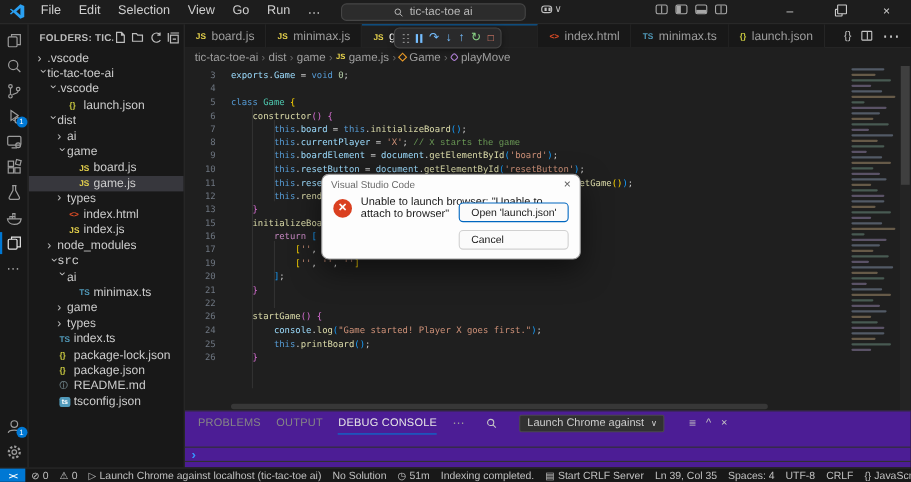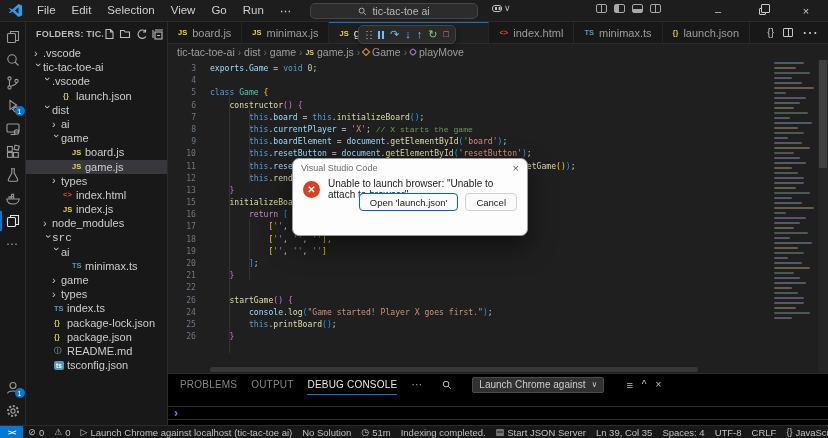--- a/index.html
+++ b/index.html
@@ -89,26 +89,26 @@
   .pausebars{display:inline-flex;gap:2px;}
   .pausebars i{width:2px;height:8px;background:#75beff;display:block;}
 
   
   .dialog{position:absolute;left:292px;top:158px;width:236px;height:78px;background:#fdfdfd;border:1px solid #9b9b9b;border-radius:7px;z-index:50;box-shadow:0 10px 26px rgba(0,0,0,.5);font-family:"Liberation Sans",sans-serif;}
   .dlg-title{height:17px;display:flex;align-items:center;padding:0 8px;font-size:9px;color:#6b6b6b;}
   .dlg-close{margin-left:auto;color:#5f5f5f;font-size:11px;}
   .dlg-body{display:flex;align-items:center;gap:8px;padding:2px 10px 0 10px;}
   .err-circle{width:17px;height:17px;border-radius:50%;background:#da4020;color:#fff;display:flex;align-items:center;justify-content:center;font-size:10px;font-weight:bold;flex:none;}
   .dlg-msg{font-size:10px;color:#1a1a1a;}
-  .dlg-buttons{position:absolute;right:10px;bottom:24px;display:flex;gap:7px;}
+  .dlg-buttons{position:absolute;right:10px;bottom:8px;display:flex;gap:7px;flex-direction:column;}
   .dlg-btn{height:18px;padding:0 10px;font-size:9.5px;color:#1a1a1a;background:#fbfbfb;border:1px solid #d1d1d1;border-radius:4px;display:flex;align-items:center;}
   .dlg-btn.primary{border:1.5px solid #0067c0;}
 
   
-  .panel{position:absolute;left:0;right:0;bottom:0;height:52px;background:#000000;border-top:1px solid #2b2b2b;}
+  .panel{position:absolute;left:0;right:0;bottom:0;height:52px;background:#4c1d95;border-top:1px solid #2b2b2b;}
   .panel-header{height:21px;display:flex;align-items:center;padding:0 8px 0 12px;gap:14px;}
   .panel-tab{font-size:10px;color:#868686;letter-spacing:.2px;height:21px;display:flex;align-items:center;}
   .panel-tab.active{color:#e7e7e7;border-bottom:1px solid #0078d4;}
   .panel-more{color:#9b9b9b;font-size:11px;}
   .panel-filter{margin-left:auto;width:300px;height:15px;background:#313131;border-radius:2px;display:flex;align-items:center;padding:0 6px;}
   .panel-filter input{background:transparent;border:none;outline:none;color:#cccccc;font-size:9.5px;width:100%;font-family:"Liberation Sans",sans-serif;}
   .panel-filter input::placeholder{color:#8f8f8f;}
   .panel-dd{height:16px;background:#313131;border:1px solid #4a4a4a;border-radius:2px;display:flex;align-items:center;gap:6px;padding:0 6px;font-size:10px;color:#cccccc;margin-left:6px;}
   .panel-icons{display:flex;gap:9px;align-items:center;margin-left:8px;color:#c5c5c5;font-size:10px;}
   .prompt-row{position:absolute;left:0;right:0;bottom:5px;height:14px;border-top:1px solid #303030;border-bottom:1px solid #303030;display:flex;align-items:center;padding-left:6px;}
@@ -438,21 +438,20 @@
         <div class="cl"><span class="ln">7</span><span class="tk-d">        </span><span class="tk-k">this</span><span class="tk-d">.</span><span class="tk-v">board</span><span class="tk-d"> = </span><span class="tk-k">this</span><span class="tk-d">.</span><span class="tk-f">initializeBoard</span><span class="tk-b3">()</span><span class="tk-d">;</span></div>
         <div class="cl"><span class="ln">8</span><span class="tk-d">        </span><span class="tk-k">this</span><span class="tk-d">.</span><span class="tk-v">currentPlayer</span><span class="tk-d"> = </span><span class="tk-s">'X'</span><span class="tk-d">; </span><span class="tk-c">// X starts the game</span></div>
         <div class="cl"><span class="ln">9</span><span class="tk-d">        </span><span class="tk-k">this</span><span class="tk-d">.</span><span class="tk-v">boardElement</span><span class="tk-d"> = </span><span class="tk-v">document</span><span class="tk-d">.</span><span class="tk-f">getElementById</span><span class="tk-b3">(</span><span class="tk-s">'board'</span><span class="tk-b3">)</span><span class="tk-d">;</span></div>
         <div class="cl"><span class="ln">10</span><span class="tk-d">        </span><span class="tk-k">this</span><span class="tk-d">.</span><span class="tk-v">resetButton</span><span class="tk-d"> = </span><span class="tk-v">document</span><span class="tk-d">.</span><span class="tk-f">getElementById</span><span class="tk-b3">(</span><span class="tk-s">'resetButton'</span><span class="tk-b3">)</span><span class="tk-d">;</span></div>
         <div class="cl"><span class="ln">11</span><span class="tk-d">        </span><span class="tk-k">this</span><span class="tk-d">.</span><span class="tk-v">resetButton</span><span class="tk-d">.</span><span class="tk-f">addEventListener</span><span class="tk-b3">(</span><span class="tk-s">'click'</span><span class="tk-d">, </span><span class="tk-b1">()</span><span class="tk-k"> =&gt; </span><span class="tk-k">this</span><span class="tk-d">.</span><span class="tk-f">resetGame</span><span class="tk-b1">()</span><span class="tk-b3">)</span><span class="tk-d">;</span></div>
         <div class="cl"><span class="ln">12</span><span class="tk-d">        </span><span class="tk-k">this</span><span class="tk-d">.</span><span class="tk-f">renderBoard</span><span class="tk-b3">()</span><span class="tk-d">;</span></div>
         <div class="cl"><span class="ln">13</span><span class="tk-d">    </span><span class="tk-b2">}</span></div>
         <div class="cl"><span class="ln">15</span><span class="tk-d">    </span><span class="tk-f">initializeBoard</span><span class="tk-b2">() {</span></div>
         <div class="cl"><span class="ln">16</span><span class="tk-d">        </span><span class="tk-pp">return</span><span class="tk-b3"> [</span></div>
         <div class="cl"><span class="ln">17</span><span class="tk-d">            </span><span class="tk-b1">[</span><span class="tk-s">''</span><span class="tk-d">, </span><span class="tk-s">''</span><span class="tk-d">, </span><span class="tk-s">''</span><span class="tk-b1">]</span><span class="tk-d">,</span></div>
-        <div class="cl"><span class="ln">18</span><span class="tk-d">            </span><span class="tk-b1">[</span><span class="tk-s">''</span><span class="tk-d">, </span><span class="tk-s">''</span><span class="tk-d">, </span><span class="tk-s">''</span><span class="tk-b1">]</span><span class="tk-d">,</span></div>
         <div class="cl"><span class="ln">19</span><span class="tk-d">            </span><span class="tk-b1">[</span><span class="tk-s">''</span><span class="tk-d">, </span><span class="tk-s">''</span><span class="tk-d">, </span><span class="tk-s">''</span><span class="tk-b1">]</span></div>
         <div class="cl"><span class="ln">20</span><span class="tk-d">        </span><span class="tk-b3">]</span><span class="tk-d">;</span></div>
         <div class="cl"><span class="ln">21</span><span class="tk-d">    </span><span class="tk-b2">}</span></div>
         <div class="cl"><span class="ln">22</span></div>
         <div class="cl"><span class="ln">26</span><span class="tk-d">    </span><span class="tk-f">startGame</span><span class="tk-b2">() {</span></div>
         <div class="cl"><span class="ln">24</span><span class="tk-d">        </span><span class="tk-v">console</span><span class="tk-d">.</span><span class="tk-f">log</span><span class="tk-b3">(</span><span class="tk-s">"Game started! Player X goes first."</span><span class="tk-b3">)</span><span class="tk-d">;</span></div>
         <div class="cl"><span class="ln">25</span><span class="tk-d">        </span><span class="tk-k">this</span><span class="tk-d">.</span><span class="tk-f">printBoard</span><span class="tk-b3">()</span><span class="tk-d">;</span></div>
         <div class="cl"><span class="ln">26</span><span class="tk-d">    </span><span class="tk-b2">}</span></div>
       </div>
     <div class="guide" style="left:61px;top:36px;height:257px;"></div>
@@ -598,21 +597,21 @@
         <span class="gl">◷</span>
         <span>51m</span>
       </span>
       <span class="st-item">
         <span>Indexing completed.</span>
       </span>
     </div>
   <div class="sb-right" id="status-right">
       <span class="st-item">
         <span class="gl">▤</span>
-        <span>Start JSON Server</span>
+        <span>Start CRLF Server</span>
       </span>
       <span class="st-item">
         <span>Ln 39, Col 35</span>
       </span>
       <span class="st-item">
         <span>Spaces: 4</span>
       </span>
       <span class="st-item">
         <span>UTF-8</span>
       </span>

